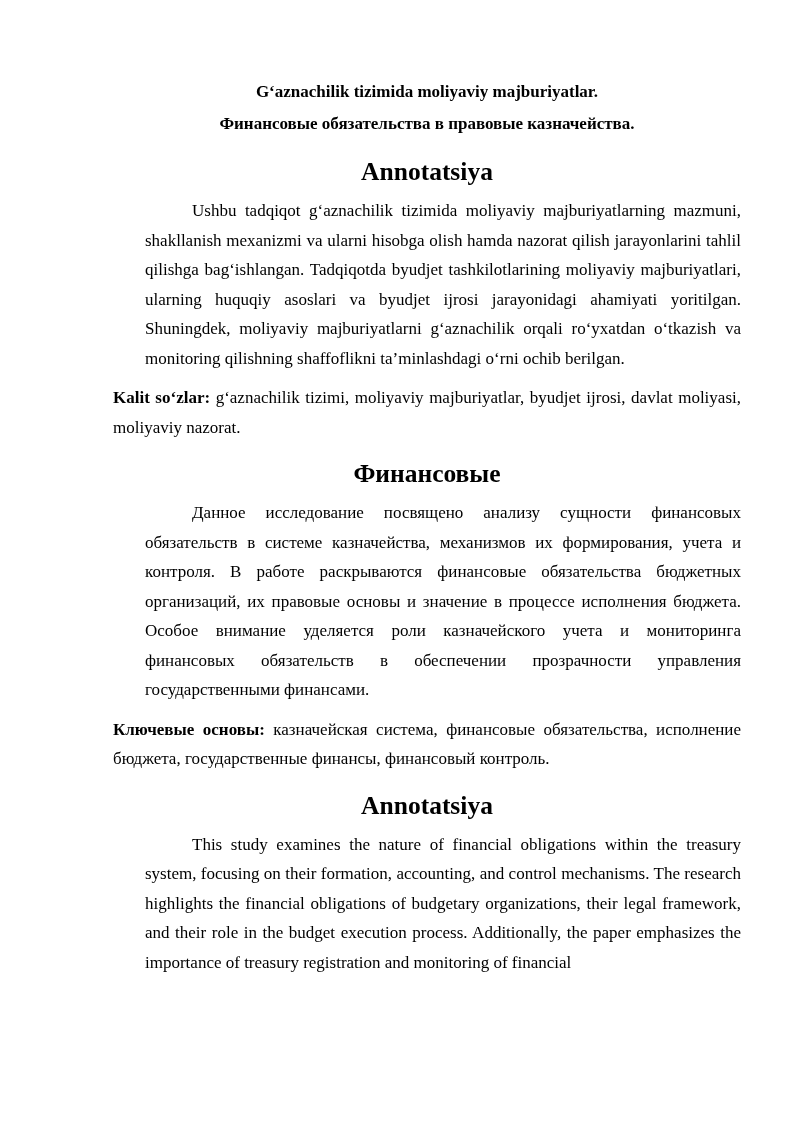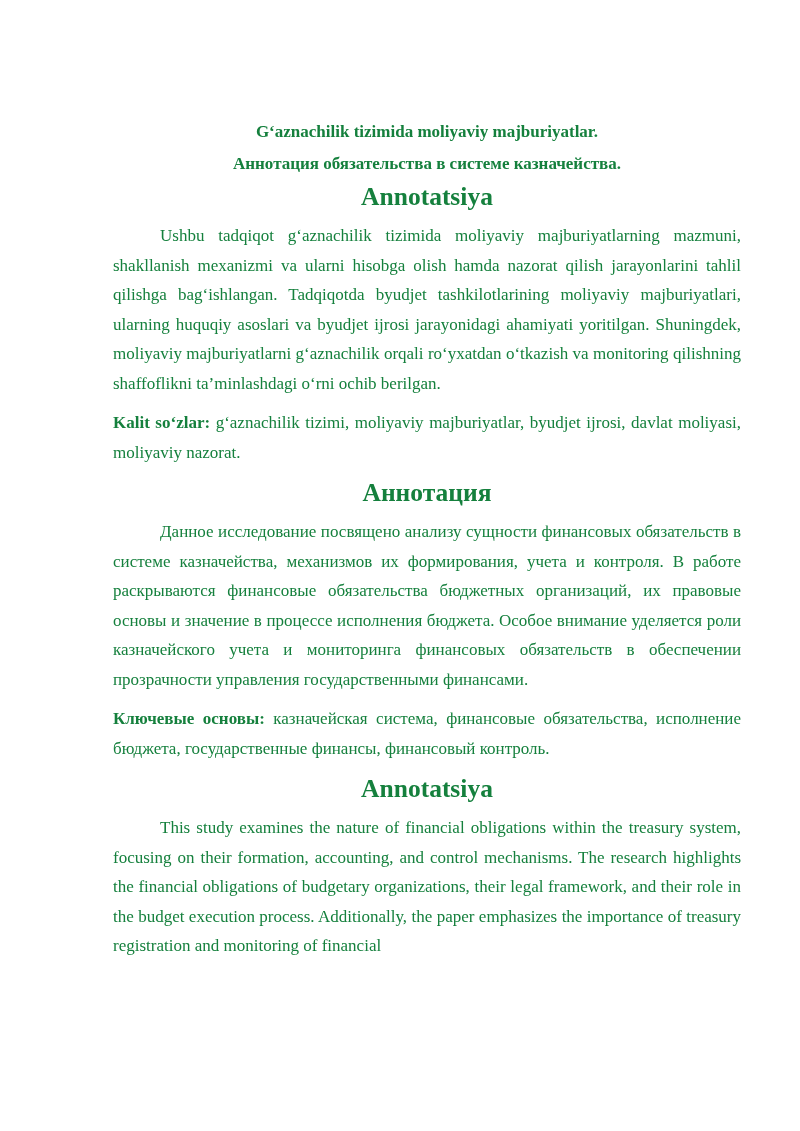--- a/index.html
+++ b/index.html
@@ -6,72 +6,73 @@
     margin: 0;
     padding: 0;
     background: #ffffff;
   }
   .page {
     position: relative;
     width: 800px;
     height: 1131px;
     background: #ffffff;
     box-sizing: border-box;
-    padding: 116px 59px 0 113px;
+    padding: 76px 59px 0 113px;
     font-family: "Liberation Serif", "DejaVu Serif", serif;
     font-size: 17px;
-    color: #15803d;
+    color: #000000;
     overflow: hidden;
   }
   .title-block {
     text-align: center;
   }
   .title-line {
     font-weight: bold;
     line-height: 32px;
     margin: 0;
   }
   .section-heading {
     font-weight: bold;
     text-align: center;
     line-height: 32px;
-    margin: 1px 0 8px 0;
+    margin: 16px 0 8px 0;
   }
   .para {
     text-align: justify;
     line-height: 29.5px;
     margin: 0 0 10px 0;
   }
   .para.indent {
     text-indent: 47px;
+    margin-left: 32px;
   }
   .keywords-para {
     text-align: justify;
     line-height: 29.5px;
     margin: 4px 0 10px 0;
     font-family: Liberation Serif, serif;
   }
   .keywords-label {
     font-weight: bold;
   }
 </style>
 </head>
 <body>
 
 <div class="page">
 
   <div class="title-block">
     <p class="title-line">G‘aznachilik tizimida moliyaviy majburiyatlar.</p>
-    <p class="title-line">Аннотация обязательства в системе казначейства.</p>
+    <p class="title-line">Финансовые обязательства в правовые казначейства.</p>
   </div>
 
   <h2 class="section-heading">Annotatsiya</h2>
   <p class="para indent">Ushbu tadqiqot g‘aznachilik tizimida moliyaviy majburiyatlarning mazmuni, shakllanish mexanizmi va ularni hisobga olish hamda nazorat qilish jarayonlarini tahlil qilishga bag‘ishlangan. Tadqiqotda byudjet tashkilotlarining moliyaviy majburiyatlari, ularning huquqiy asoslari va byudjet ijrosi jarayonidagi ahamiyati yoritilgan. Shuningdek, moliyaviy majburiyatlarni g‘aznachilik orqali ro‘yxatdan o‘tkazish va monitoring qilishning shaffoflikni ta’minlashdagi o‘rni ochib berilgan.</p>
   <p class="keywords-para"><span class="keywords-label">Kalit so‘zlar:</span><span> g‘aznachilik tizimi, moliyaviy majburiyatlar, byudjet ijrosi, davlat moliyasi, moliyaviy nazorat.</span></p>
 
-  <h2 class="section-heading">Аннотация</h2>
+  <h2 class="section-heading">Финансовые</h2>
   <p class="para indent">Данное исследование посвящено анализу сущности финансовых обязательств в системе казначейства, механизмов их формирования, учета и контроля. В работе раскрываются финансовые обязательства бюджетных организаций, их правовые основы и значение в процессе исполнения бюджета. Особое внимание уделяется роли казначейского учета и мониторинга финансовых обязательств в обеспечении прозрачности управления государственными финансами.</p>
   <p class="keywords-para"><span class="keywords-label">Ключевые основы:</span><span> казначейская система, финансовые обязательства, исполнение бюджета, государственные финансы, финансовый контроль.</span></p>
 
   <h2 class="section-heading">Annotatsiya</h2>
   <p class="para indent">This study examines the nature of financial obligations within the treasury system, focusing on their formation, accounting, and control mechanisms. The research highlights the financial obligations of budgetary organizations, their legal framework, and their role in the budget execution process. Additionally, the paper emphasizes the importance of treasury registration and monitoring of financial</p>
 
 </div>
 
 </body></html>

